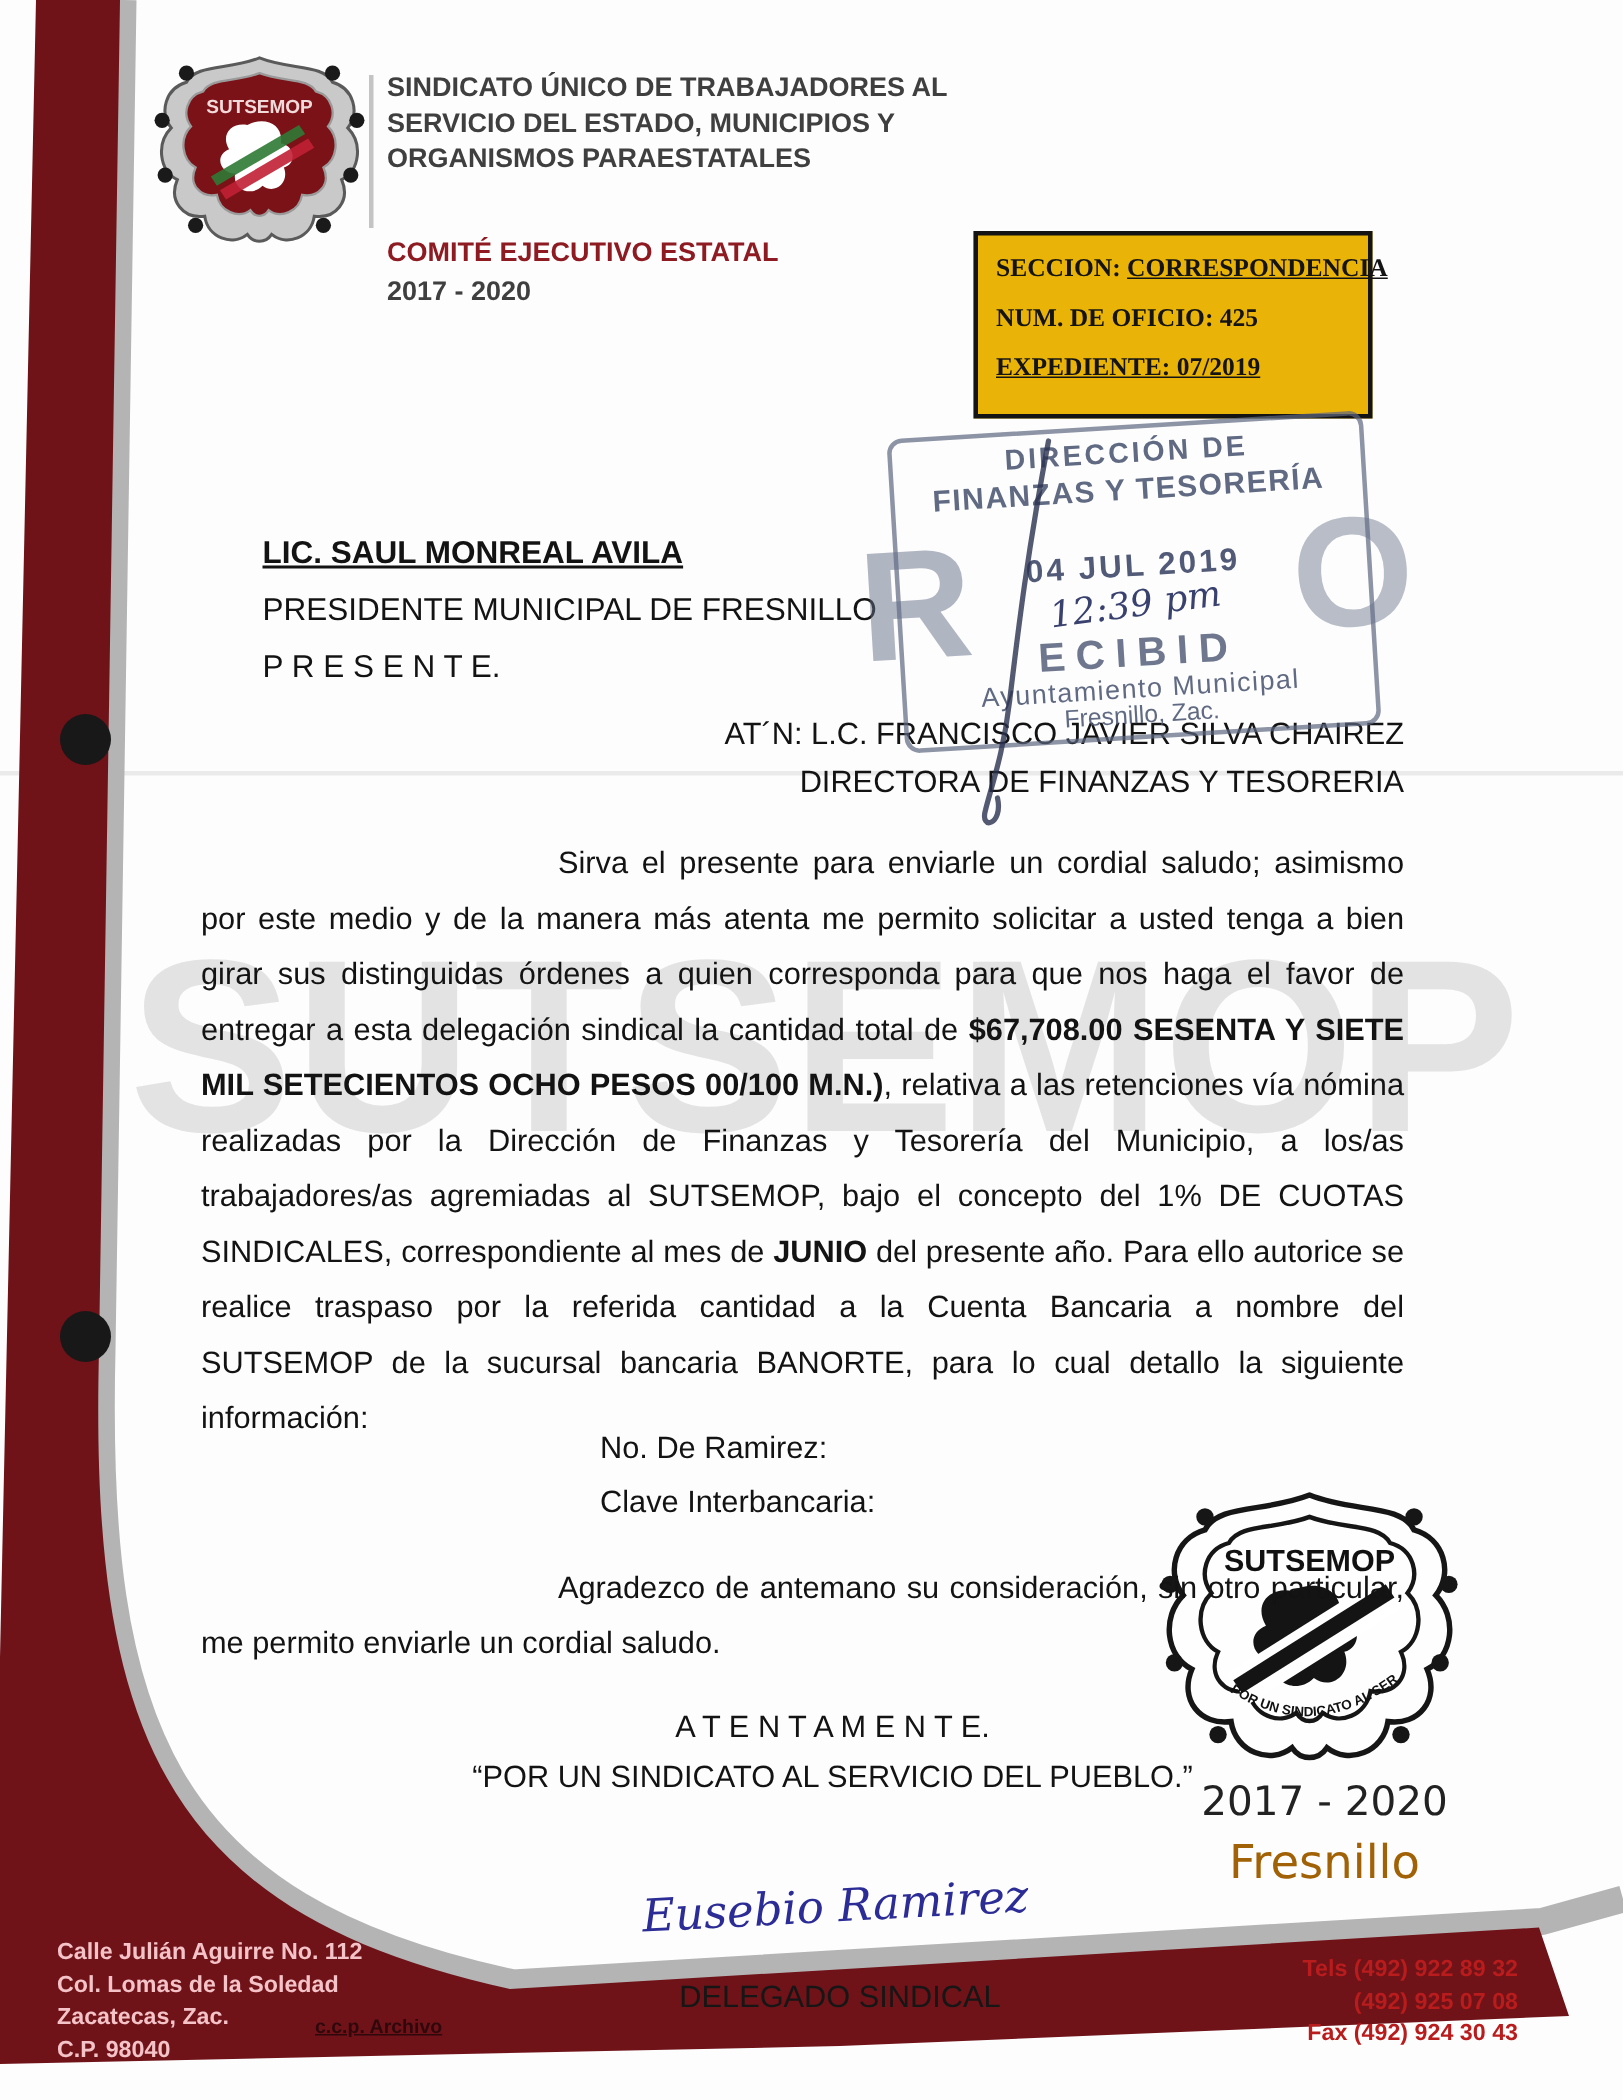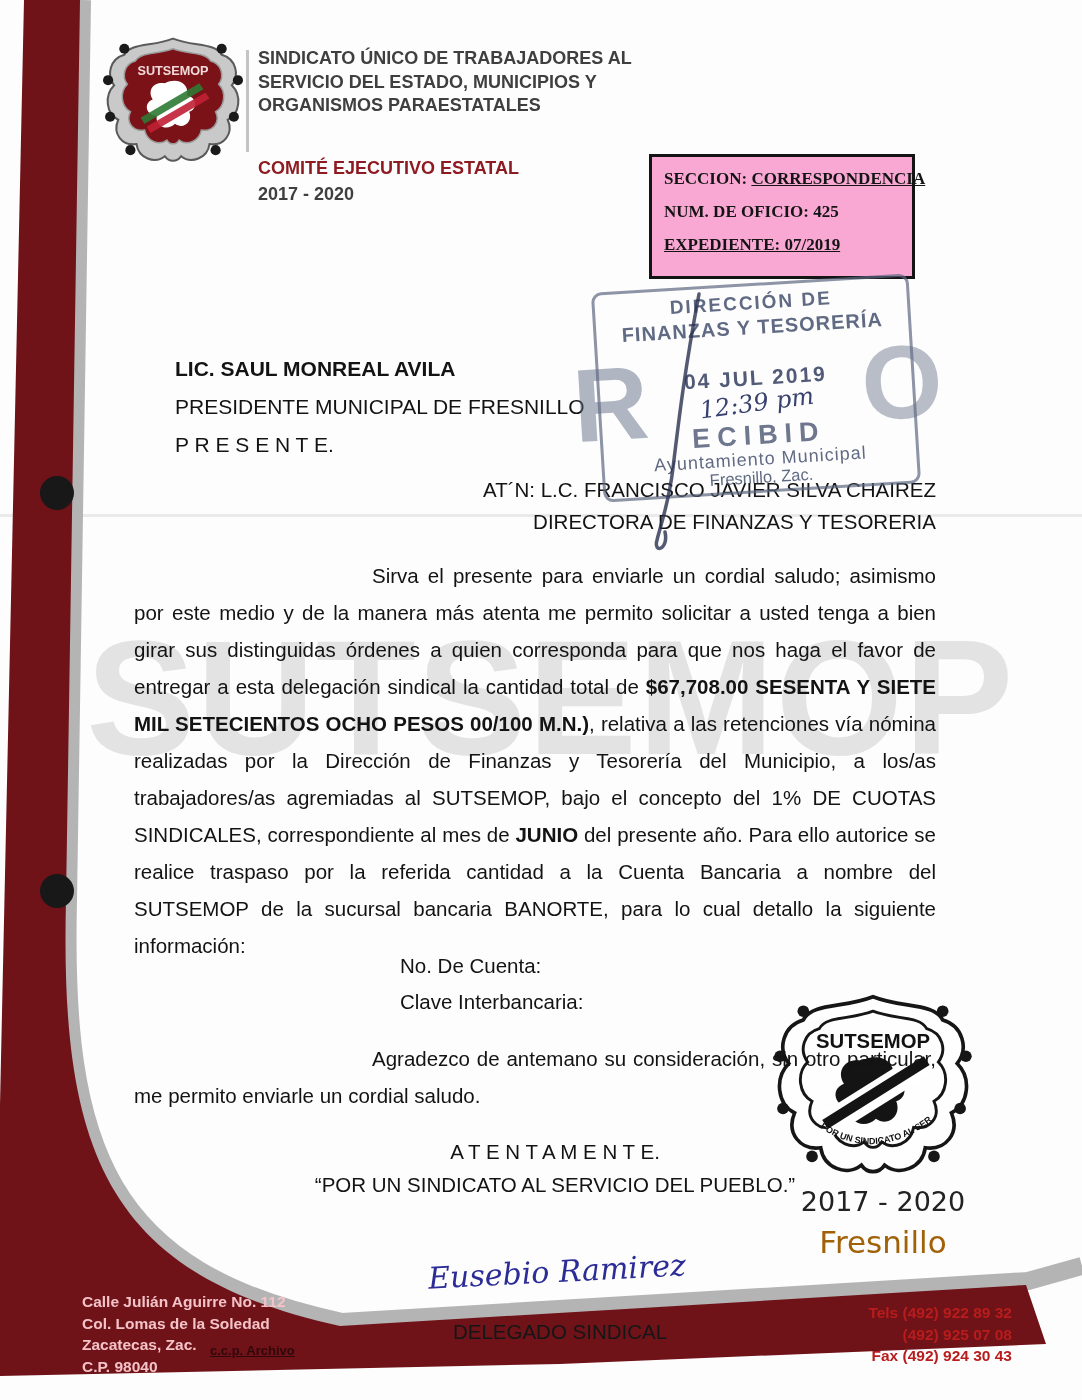--- a/index.html
+++ b/index.html
@@ -19,21 +19,21 @@
 
   
   .logo{left:102px;top:32px;z-index:2;}
   .hdr-divider{left:246px;top:50px;width:3px;height:102px;background:#c4c4c4;z-index:2;}
   .org{left:258px;top:47px;z-index:2;font-weight:700;font-size:18px;line-height:23.5px;color:#3f3f3f;}
   .org .committee{color:#8e1b22;margin-top:39px;}
   .org .period{margin-top:3px;}
 
   
   .refbox{left:649px;top:154px;width:266px;z-index:2;box-sizing:border-box;border:3px solid #141414;
-          background:#f9a8d4;padding:12px 12px 8px 12px;font-family:"Liberation Serif",serif;
+          background:#eab308;padding:12px 12px 8px 12px;font-family:"Liberation Serif",serif;
           font-weight:700;font-size:17px;color:#141414;}
   .refbox .row{margin-bottom:13px;white-space:nowrap;}
   .refbox .u{text-decoration:underline;}
 
   
   .stamp1{left:597px;top:283px;width:312px;height:204px;z-index:5;transform:rotate(-3.5deg);
           border:3px solid rgba(93,103,128,.7);border-radius:10px;}
   .stamp1 div{position:absolute;width:100%;text-align:center;color:rgba(83,93,120,.92);}
   .s1-l1{top:6px;font-size:19px;font-weight:700;letter-spacing:2px;}
   .s1-l2{top:30px;font-size:20px;font-weight:700;letter-spacing:1px;}
@@ -42,21 +42,21 @@
   .s1-date{top:80px;font-size:21px;font-weight:700;letter-spacing:2px;color:rgba(66,76,106,.92) !important;}
   .s1-time{top:103px;font-size:24px;font-style:italic;transform:rotate(-4deg);
            font-family:"DejaVu Serif",serif;color:#39416f !important;}
   .s1-ecibid{top:134px;font-size:27px;font-weight:700;letter-spacing:7px;color:rgba(85,95,122,.85) !important;}
   .s1-m1{top:163px;font-size:18px;letter-spacing:1px;}
   .s1-m2{top:182px;font-size:16.5px;}
   .penstroke{left:635px;top:288px;z-index:6;}
 
   
   .recipient{left:175px;top:350px;z-index:4;font-size:21px;line-height:38px;}
-  .recipient .name{font-weight:700;}
+  .recipient .name{font-weight:700;text-decoration:underline;}
   .attn{left:420px;top:478px;width:516px;z-index:4;text-align:right;font-size:20.5px;}
   .attn .l1{font-weight:400;}
   .attn .l2{margin-top:8px;}
 
   
   .body1{left:134px;top:557px;width:802px;z-index:4;margin:0;font-size:20.5px;line-height:37px;
          text-align:justify;text-indent:238px;}
   .acct{left:400px;top:948px;z-index:4;font-size:20.5px;line-height:36px;}
   .closing{left:134px;top:1040px;width:802px;z-index:4;margin:0;font-size:20.5px;line-height:37px;
            text-align:justify;text-indent:238px;}
@@ -71,21 +71,21 @@
   .seal-city{left:785px;top:1224px;width:196px;text-align:center;font-size:31px;color:#a16207;z-index:3;
              font-family:"DejaVu Sans",sans-serif;}
 
   
   .sig-hand{left:428px;top:1254px;z-index:6;font-family:"DejaVu Serif",serif;font-style:italic;
             font-size:30px;color:#2c2c96;transform:rotate(-3deg);white-space:nowrap;}
   .sig-name{left:340px;top:1288px;width:440px;text-align:center;font-weight:700;font-size:21.5px;z-index:6;}
   .sig-title{left:340px;top:1320px;width:440px;text-align:center;font-size:20.5px;z-index:6;color:#161616;}
 
   
-  .addr{left:38px;top:1291px;z-index:6;font-weight:700;font-size:15.5px;line-height:21.5px;color:#f4c3c8;margin-left:44px;}
+  .addr{left:38px;top:1291px;z-index:6;font-weight:700;font-size:15.5px;line-height:21.5px;color:#f4c3c8;}
   .ccp{left:210px;top:1343px;z-index:6;font-weight:700;font-size:13px;color:rgba(30,5,8,.78);text-decoration:underline;}
   .phones{left:690px;top:1302px;width:322px;z-index:6;text-align:right;font-weight:700;
           font-size:15.5px;line-height:21.5px;color:#b91c1c;}
 </style>
 </head>
 <body>
 
 <div class="page">
 
   <div class="abs watermark">SUTSEMOP</div>
@@ -156,21 +156,21 @@
   </div>
 
   <div class="abs attn">
     <div class="l1">AT´N: L.C. FRANCISCO JAVIER SILVA CHAIREZ</div>
     <div class="l2">DIRECTORA DE FINANZAS Y TESORERIA</div>
   </div>
 
   <p class="abs body1"><span>Sirva el presente para enviarle un cordial saludo; asimismo por este medio y de la manera más atenta me permito solicitar a usted tenga a bien girar sus distinguidas órdenes a quien corresponda para que nos haga el favor de entregar a esta delegación sindical la cantidad total de </span><b>$67,708.00 SESENTA Y SIETE MIL SETECIENTOS OCHO  PESOS 00/100 M.N.)</b><span>, relativa a las retenciones vía nómina realizadas por la Dirección de Finanzas y Tesorería del Municipio, a los/as trabajadores/as agremiadas al SUTSEMOP, bajo el concepto del 1% DE CUOTAS SINDICALES, correspondiente al mes de </span><b>JUNIO</b><span> del presente año. Para ello autorice se realice traspaso por la referida cantidad a la Cuenta Bancaria a nombre del SUTSEMOP de la sucursal bancaria BANORTE, para lo cual detallo la siguiente información:</span></p>
 
   <div class="abs acct">
-    <div>No. De Cuenta:</div>
+    <div>No. De Ramirez:</div>
     <div>Clave Interbancaria:</div>
   </div>
 
   <p class="abs closing">Agradezco de antemano su consideración, sin otro particular, me permito enviarle un cordial saludo.</p>
 
   <div class="abs atte">
     <div>A T E N T A M E N T E.</div>
     <div>“POR UN SINDICATO AL SERVICIO DEL PUEBLO.”</div>
   </div>
 

